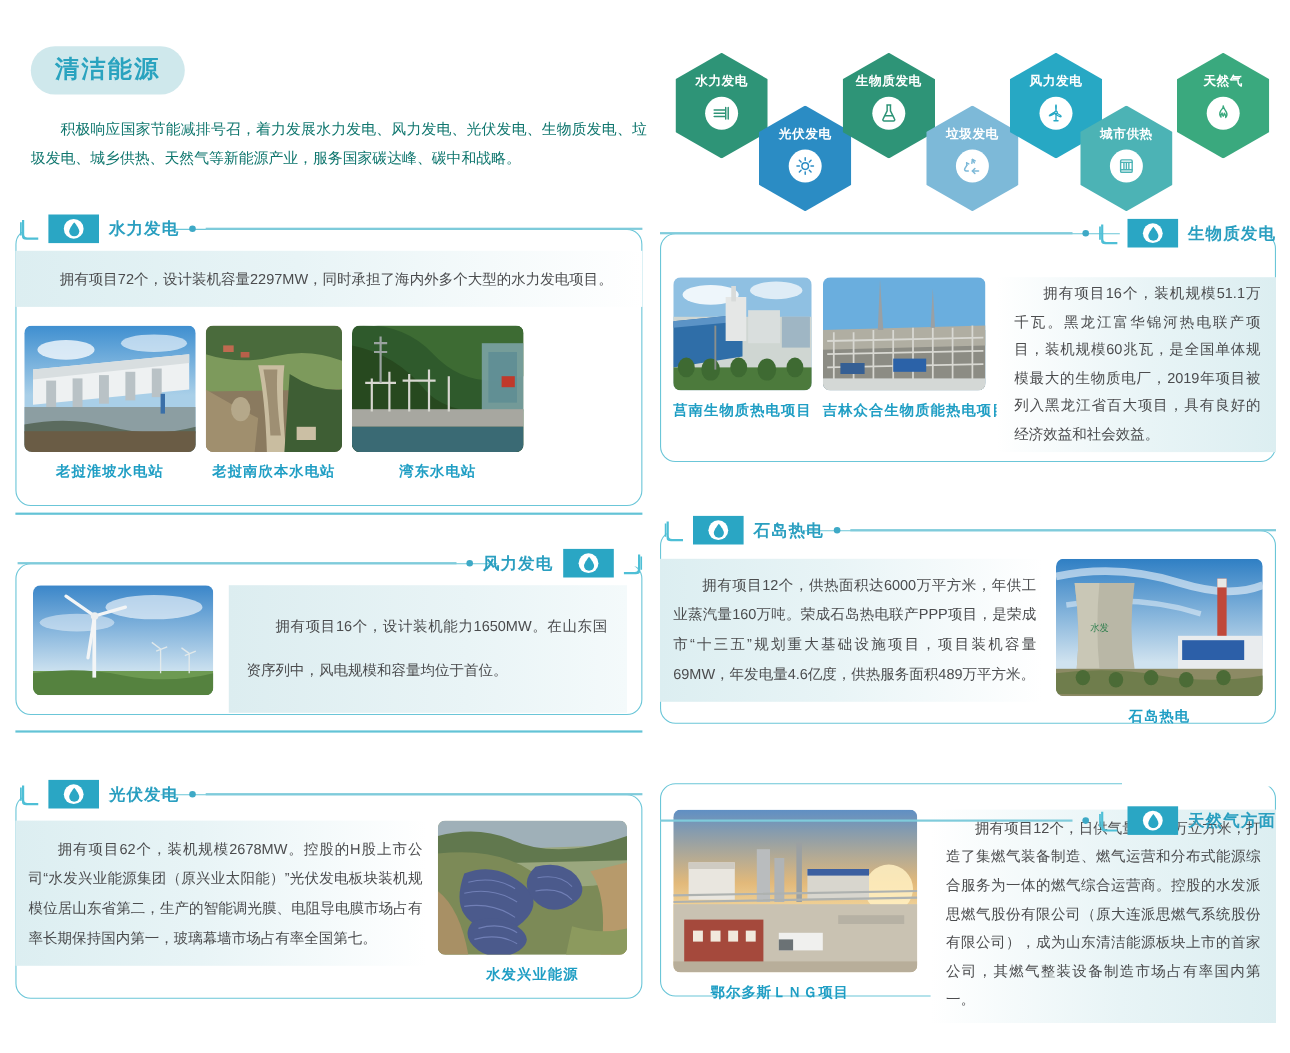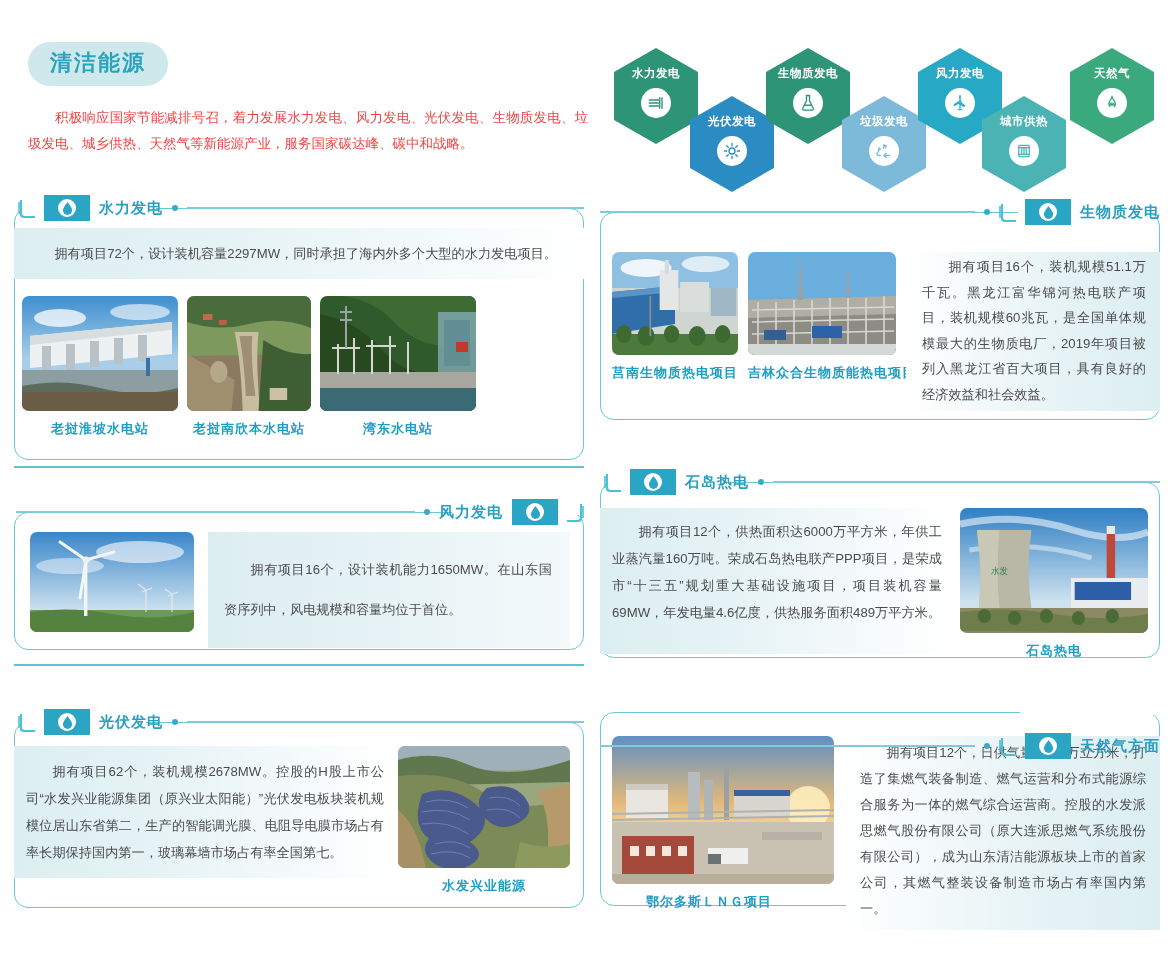--- a/index.html
+++ b/index.html
@@ -17,21 +17,21 @@
     padding: 6px 22px 8px 22px;
     background: #cfe8ec;
     border-radius: 22px;
     color: #2aa3bf;
     font-size: 22px; font-weight: bold; letter-spacing: 2px;
   }
 
   
   .intro {
     position: absolute; left: 28px; top: 105px; width: 560px;
-    color: #ef4444; font-size: 13.5px; line-height: 26px;
+    color: #0f766e; font-size: 13.5px; line-height: 26px;
     text-align: justify; text-indent: 2em;
   }
 
   
   .hex-wrap { position: absolute; left: 600px; top: 22px; width: 573px; height: 165px; }
   .hex {
     position: absolute; width: 84px; height: 96px;
     clip-path: polygon(50% 0%, 100% 25%, 100% 75%, 50% 100%, 0% 75%, 0% 25%);
     display: flex; flex-direction: column; align-items: center;
     padding-top: 18px;
@@ -432,21 +432,21 @@
             <path d="M6 0C6 0 1 6 1 9a5 5 0 0010 0c0-3-5-9-5-9z" fill="#2aa6c4"></path>
           </svg>
       </div>
     </div>
     <div class="sec-title">石岛热电</div>
     <div class="dot"></div>
     <div class="lead"></div>
   </div>
 
   <div style="position:absolute; left:600px; top:508px; width:560px; display:flex; gap:12px; align-items:flex-start;">
-    <div class="txt grad-r" style="flex:1 1 auto; padding:10px 6px 28px 12px; line-height:27px;">拥有项目12个，供热面积达6000万平方米，年供工业蒸汽量160万吨。荣成石岛热电联产PPP项目，是荣成市“十三五”规划重大基础设施项目，项目装机容量69MW，年发电量4.6亿度，供热服务面积489万平方米。</div>
+    <div class="txt grad-r" style="flex:1 1 auto; padding:10px 6px 12px 12px; line-height:27px;">拥有项目12个，供热面积达6000万平方米，年供工业蒸汽量160万吨。荣成石岛热电联产PPP项目，是荣成市“十三五”规划重大基础设施项目，项目装机容量69MW，年发电量4.6亿度，供热服务面积489万平方米。</div>
     <div style="width:200px; flex:none; padding-right:12px;">
       <div class="photo" style="height:125px;">
         <svg class="ph" viewBox="0 0 200 125" preserveAspectRatio="none">
           <defs>
               <linearGradient id="gh" x1="0" y1="0" x2="0" y2="1">
             <stop offset="0" stop-color="#2f7fc4"></stop>
                 <stop offset="0.75" stop-color="#cfe2ef"></stop>
               </linearGradient>
             </defs>
           <rect width="200" height="125" fill="url(#gh)"></rect>

